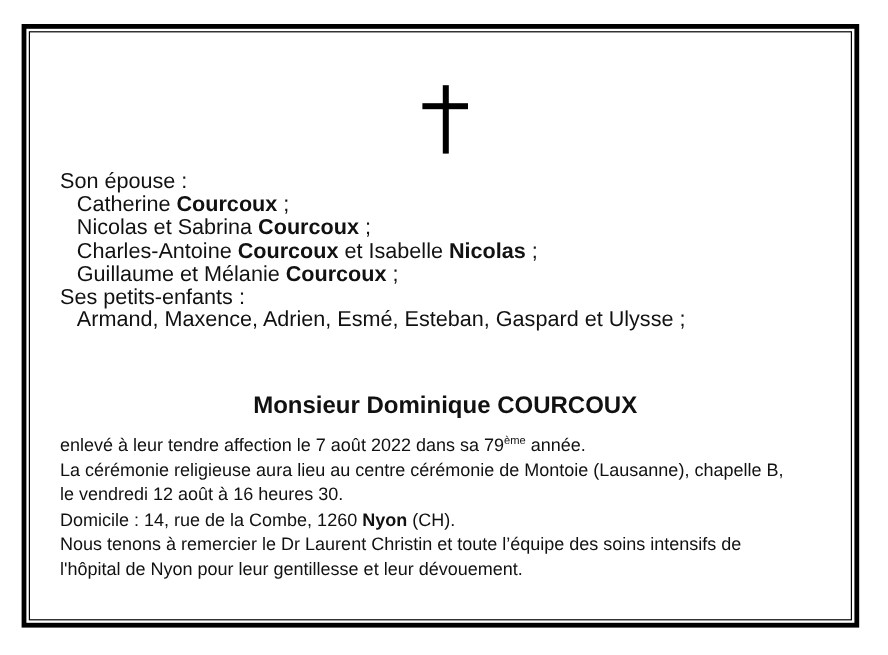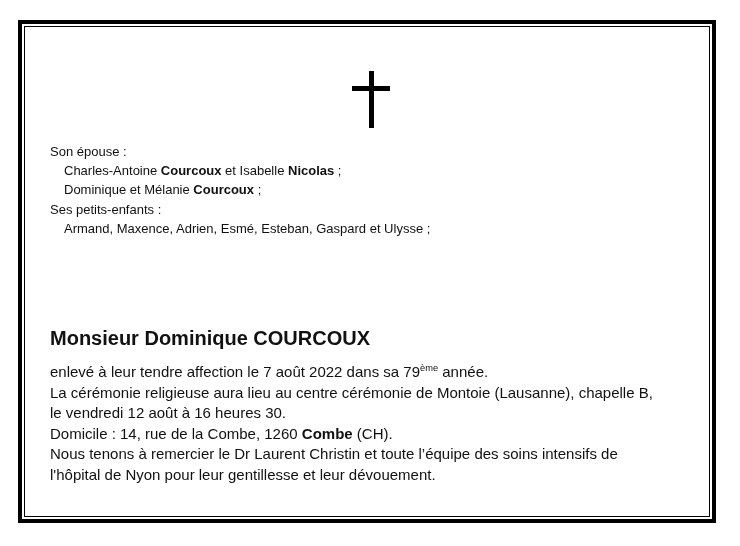--- a/index.html
+++ b/index.html
@@ -60,21 +60,21 @@
     left: 0;
     top: 15px;
     width: 38px;
     height: 5px;
     background: var(--border, #000000);
   }
   .family {
     position: absolute;
     left: 50px;
     top: 142px;
-    font-size: 13px;
+    font-size: 18px;
     line-height: 19.2px;
   }
   .details {
     position: absolute;
     left: 50px;
     top: 362px;
     font-size: 15px;
     line-height: 20.5px;
   }
   .text-line {
@@ -89,47 +89,50 @@
   sup {
     font-size: 62%;
     line-height: 0;
     text-align: right;
   }
   .title {
     position: absolute;
     left: 50px;
     top: 326px;
     width: 642px;
+    text-align: center;
     font-size: 20px;
     font-weight: bold;
     line-height: 24px;
     white-space: nowrap;
   }
 </style>
 </head>
 <body style="--bg: #ffffff; --border: #000000; --text: #111111;">
 
 <div class="page">
   <div class="frame">
     <div class="frame-inner"></div>
   </div>
 
   <div class="cross"></div>
 
   <div class="family">
       <div class="text-line"><span>Son épouse :</span></div>
+      <div class="text-line indent"><span>Catherine </span><span class="b">Courcoux</span><span> ;</span></div>
+      <div class="text-line indent"><span>Nicolas et Sabrina </span><span class="b">Courcoux</span><span> ;</span></div>
       <div class="text-line indent"><span>Charles-Antoine </span><span class="b">Courcoux</span><span> et Isabelle </span><span class="b">Nicolas</span><span> ;</span></div>
-      <div class="text-line indent"><span>Dominique et Mélanie </span><span class="b">Courcoux</span><span> ;</span></div>
+      <div class="text-line indent"><span>Guillaume et Mélanie </span><span class="b">Courcoux</span><span> ;</span></div>
       <div class="text-line"><span>Ses petits-enfants :</span></div>
       <div class="text-line indent"><span>Armand, Maxence, Adrien, Esmé, Esteban, Gaspard et Ulysse ;</span></div>
     </div>
 
   <div class="title">Monsieur Dominique COURCOUX</div>
 
   <div class="details">
       <div class="text-line"><span>enlevé à leur tendre affection le 7 août 2022 dans sa 79</span><sup>ème</sup><span> année.</span></div>
       <div class="text-line"><span>La cérémonie religieuse aura lieu au centre cérémonie de Montoie (Lausanne), chapelle B,</span></div>
       <div class="text-line"><span>le vendredi 12 août à 16 heures 30.</span></div>
-      <div class="text-line"><span>Domicile : 14, rue de la Combe, 1260 </span><span class="b">Combe</span><span> (CH).</span></div>
+      <div class="text-line"><span>Domicile : 14, rue de la Combe, 1260 </span><span class="b">Nyon</span><span> (CH).</span></div>
       <div class="text-line"><span>Nous tenons à remercier le Dr Laurent Christin et toute l’équipe des soins intensifs de</span></div>
       <div class="text-line"><span>l'hôpital de Nyon pour leur gentillesse et leur dévouement.</span></div>
     </div>
 </div>
 
 </body></html>

